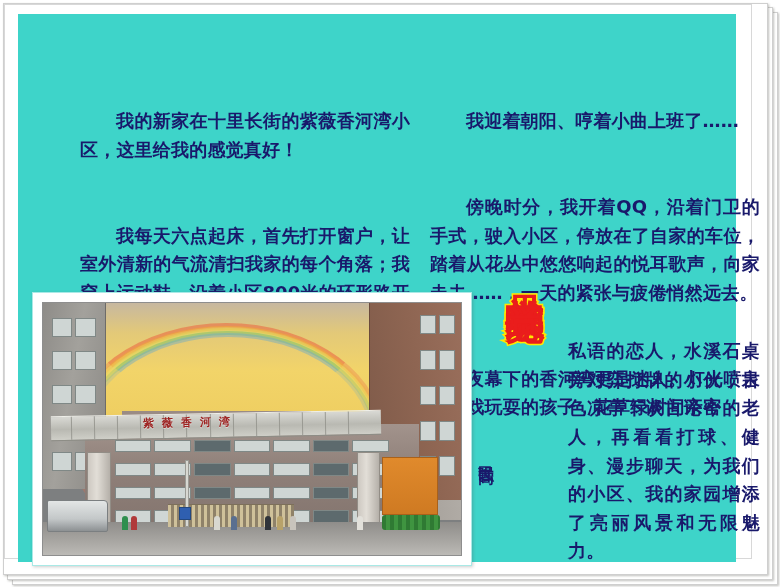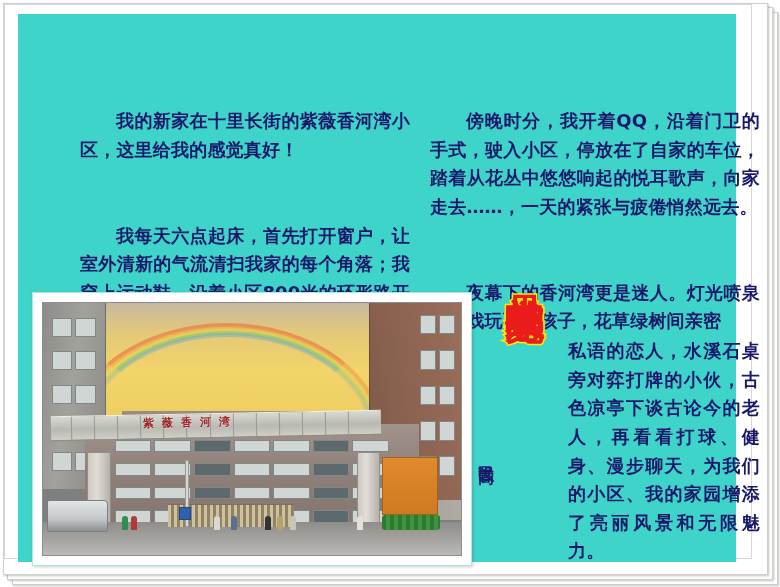--- a/index.html
+++ b/index.html
@@ -239,20 +239,21 @@
   <div class="paper-front"></div>
 
   <div id="canvas">
 
     <div class="col-text" id="col-left">
       <p>我的新家在十里长街的紫薇香河湾小区，这里给我的感觉真好！</p>
       <p>我每天六点起床，首先打开窗户，让室外清新的气流清扫我家的每个角落；我穿上运动鞋，沿着小区800米的环形路开始晨练。跑跑、走走、停停，欣赏着小区的花草绿树、景观喷泉。我不断地向昼夜巡逻的守护神挥手，向清洁大地的美容师致意，向修剪花草树林的工匠师傅们微笑，家有他们而安，家因他们而美。</p>
     </div>
 
     <div class="col-text" id="col-right-top">
+      <p>我迎着朝阳、哼着小曲上班了……</p>
       <p>傍晚时分，我开着QQ，沿着门卫的手式，驶入小区，停放在了自家的车位，踏着从花丛中悠悠响起的悦耳歌声，向家走去……，一天的紧张与疲倦悄然远去。</p>
       <p>夜幕下的香河湾更是迷人。灯光喷泉边嬉戏玩耍的孩子，花草绿树间亲密</p>
     </div>
 
     <div class="col-text" id="col-right-narrow">
       <p style="text-indent:0">私语的恋人，水溪石桌旁对弈打牌的小伙，古色凉亭下谈古论今的老人，再看看打球、健身、漫步聊天，为我们的小区、我的家园增添了亮丽风景和无限魅力。</p>
       
     </div>
 
     <div id="vtitle">品尝家的感觉</div>

